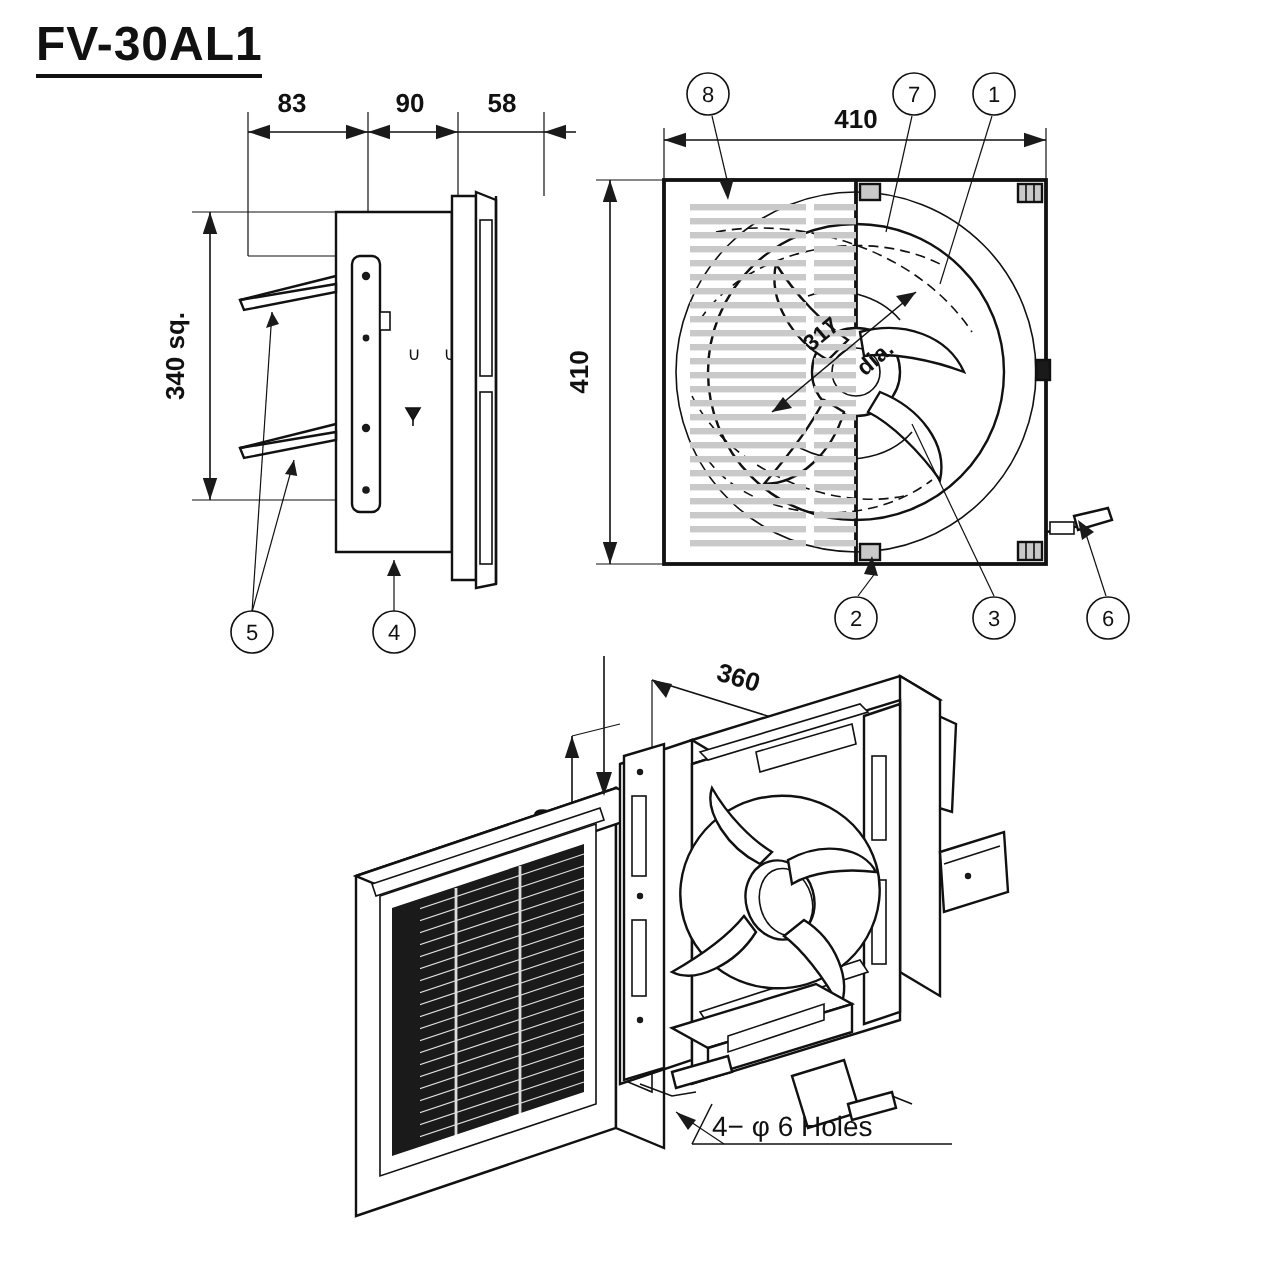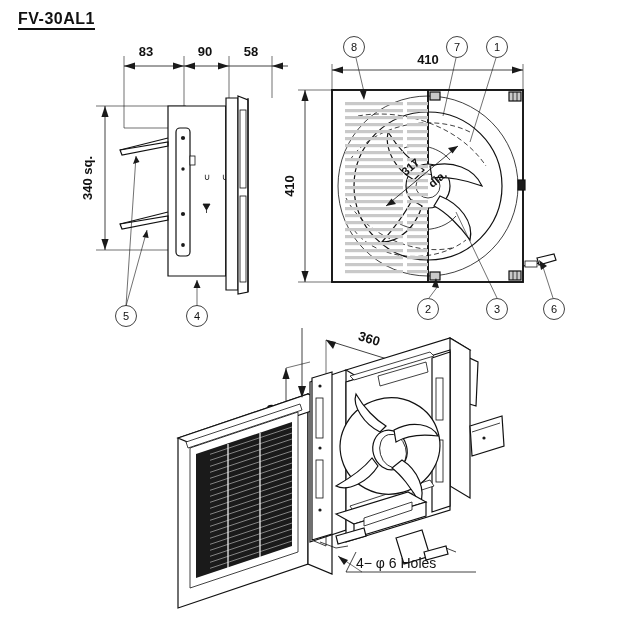--- a/index.html
+++ b/index.html
@@ -22,21 +22,21 @@
     width: 640px;
     height: 640px;
     background: #ffffff;
   }
   .title-block {
     position: absolute;
     left: 18px;
     top: 10px;
   }
   .title-text {
-    font-size: 16px;
+    font-size: 24px;
     font-weight: 600;
     letter-spacing: 0.5px;
     color: #111111;
     border-bottom: 2px solid #111111;
     padding-bottom: 1px;
     display: inline-block;
     line-height: 1.08;
     font-family: "Liberation Sans", sans-serif;
   }
   svg { display: block; }

